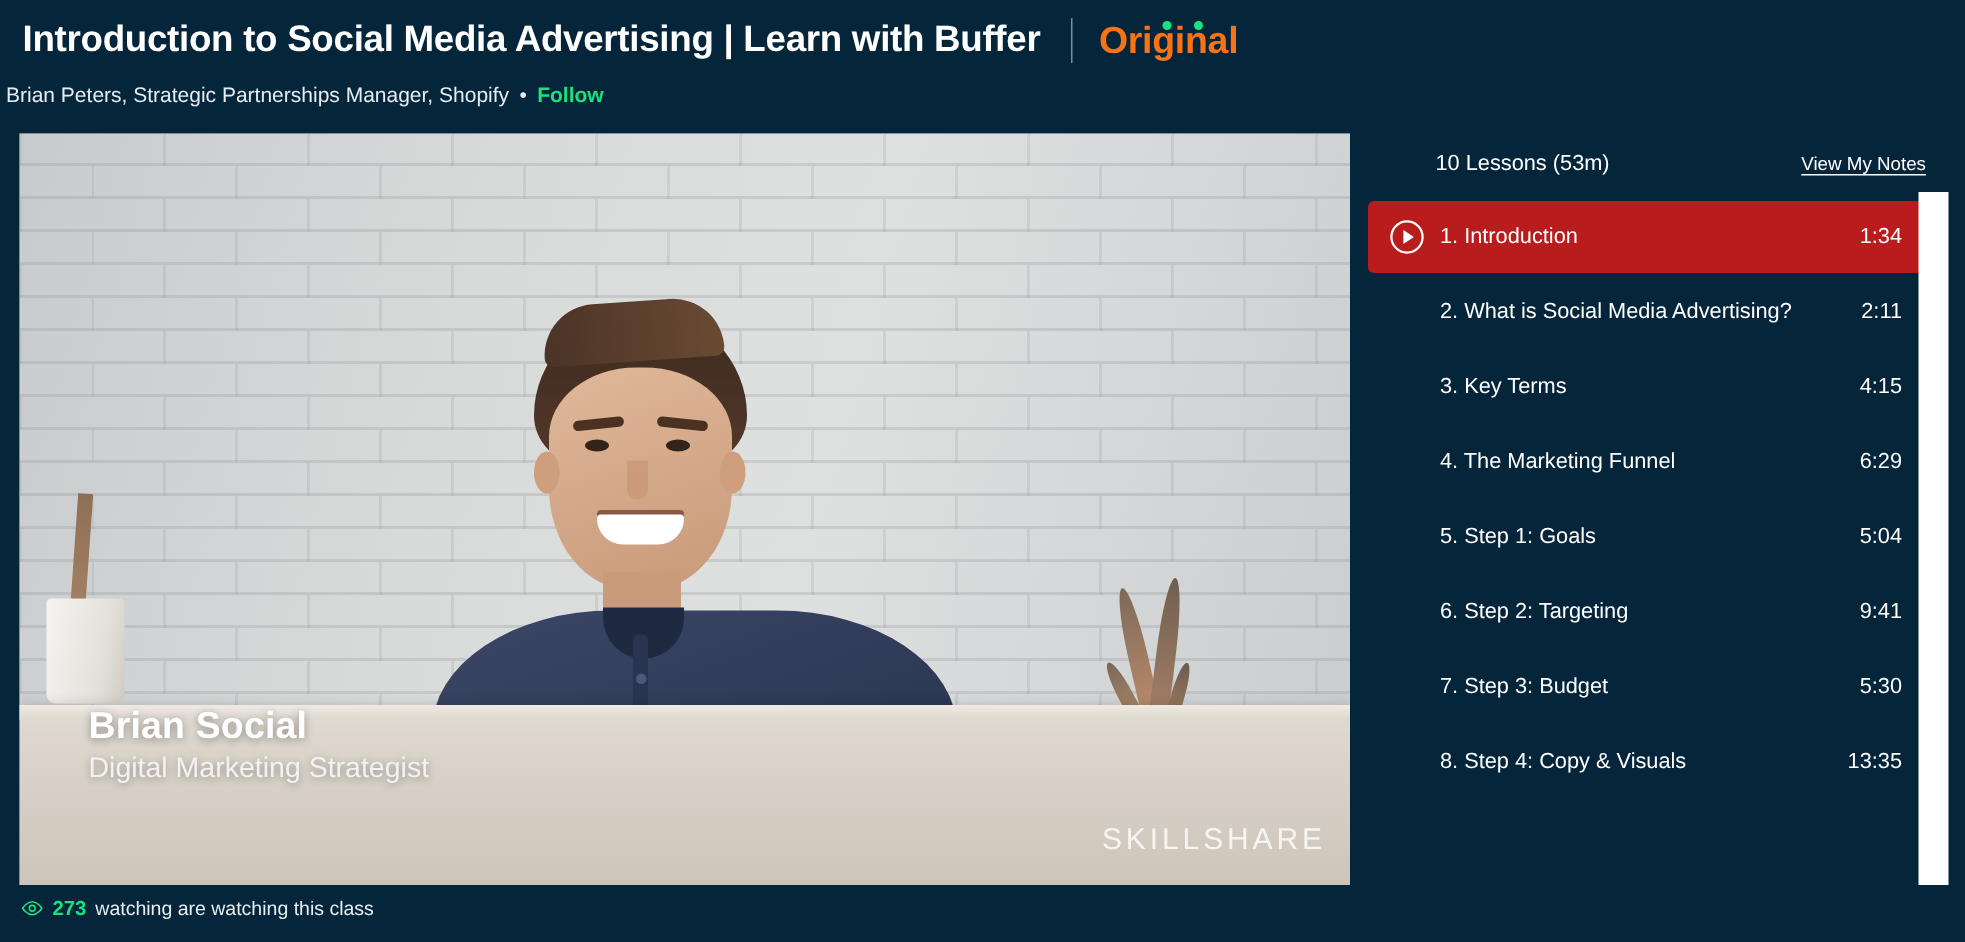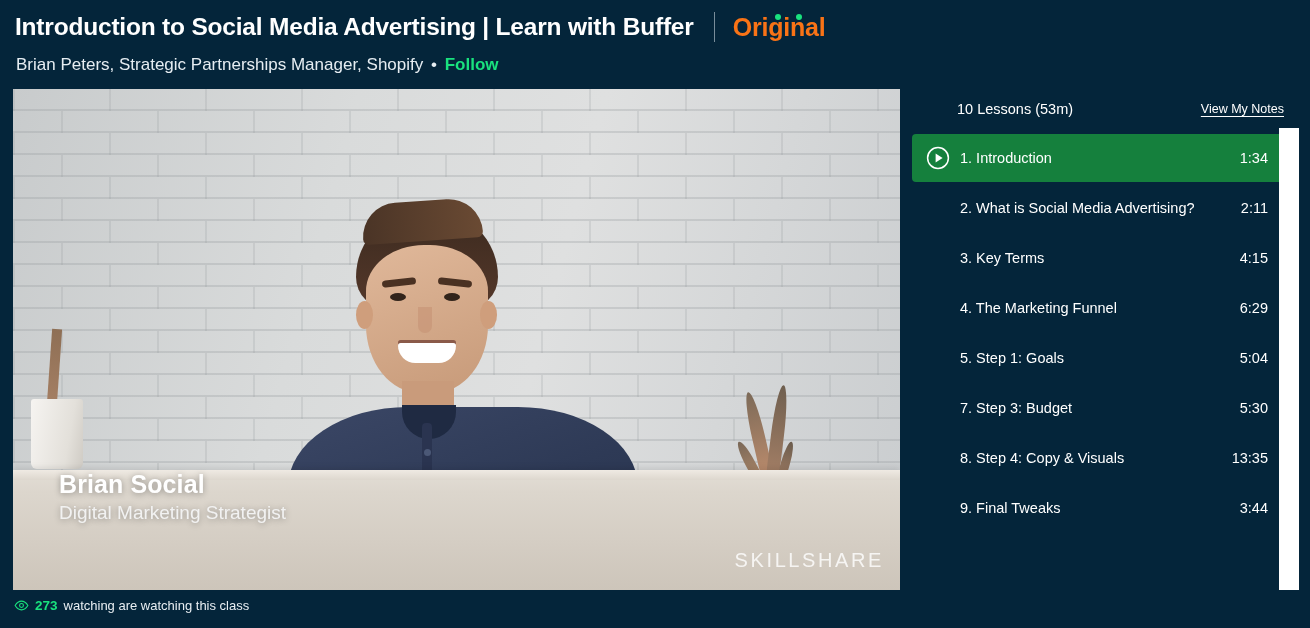--- a/index.html
+++ b/index.html
@@ -26,22 +26,22 @@
     font-size:25px; font-weight:bold; color:#f97316;
     letter-spacing:-0.2px; position:relative; white-space:nowrap;
   }
   .badge-original .dot {
     position:absolute; width:6px; height:6px; border-radius:50%; background:#19e27e;
   }
   .dot-i { left:42px;  top:1px; }
   .dot-g { left:63px;  top:1px; }
 
   .byline {
-    position:absolute; left:16px; top:55px;
-    font-size:17px; color:#e6edf2; font-weight:500; white-space:nowrap;
+    position:absolute; left:4px; top:55px;
+    font-size:14px; color:#e6edf2; font-weight:500; white-space:nowrap;
   }
   .byline .sep { color:#e6edf2; margin:0 3px; }
   .byline .follow { color:#19e27e; font-weight:bold; text-decoration:none; }
 
   
   .video-wrap {
     position:absolute; left:13px; top:89px; width:887px; height:501px;
     overflow:hidden; background:#cfd2d3;
   }
   .video-scene { position:absolute; inset:0; }
@@ -220,21 +220,21 @@
   .notes-link {
     font-size:12.5px; color:#ffffff; text-decoration:underline;
     text-underline-offset:3px; cursor:pointer;
   }
   .lesson-list { position:absolute; left:0; top:38px; width:372px; }
   .lesson-row {
     position:relative; display:flex; align-items:center;
     height:48px; border-radius:4px; padding:0 16px 0 14px;
     margin-bottom:2px;
   }
-  .lesson-row.active { background:#15803d; }
+  .lesson-row.active { background:#b91c1c; }
   .play-circle { width:24px; height:24px; flex:0 0 24px; margin-right:10px; }
   .play-spacer { width:24px; flex:0 0 24px; margin-right:10px; }
   .lesson-label { flex:1; font-size:14.5px; color:#ffffff; font-weight:500; white-space:nowrap; }
   .lesson-dur { font-size:14.5px; color:#ffffff; font-weight:400; }
 
   
   .scroll-track {
     position:absolute; left:1279px; top:128px; width:20px; height:462px;
     background:#ffffff;
   }
@@ -364,32 +364,32 @@
           <span class="lesson-label">4. The Marketing Funnel</span>
           <span class="lesson-dur">6:29</span>
         </div>
         <div class="lesson-row">
           <span class="play-spacer"></span>
           <span class="lesson-label">5. Step 1: Goals</span>
           <span class="lesson-dur">5:04</span>
         </div>
         <div class="lesson-row">
           <span class="play-spacer"></span>
+          <span class="lesson-label">6. Step 2: Targeting</span>
+          <span class="lesson-dur">9:41</span>
+        </div>
+        <div class="lesson-row">
+          <span class="play-spacer"></span>
           <span class="lesson-label">7. Step 3: Budget</span>
           <span class="lesson-dur">5:30</span>
         </div>
         <div class="lesson-row">
           <span class="play-spacer"></span>
           <span class="lesson-label">8. Step 4: Copy &amp; Visuals</span>
           <span class="lesson-dur">13:35</span>
         </div>
-        <div class="lesson-row">
-          <span class="play-spacer"></span>
-          <span class="lesson-label">9. Final Tweaks</span>
-          <span class="lesson-dur">3:44</span>
-        </div>
       </div>
   </div>
 
   <div class="scroll-track">
     
   </div>
 </div>
 
 </body></html>

